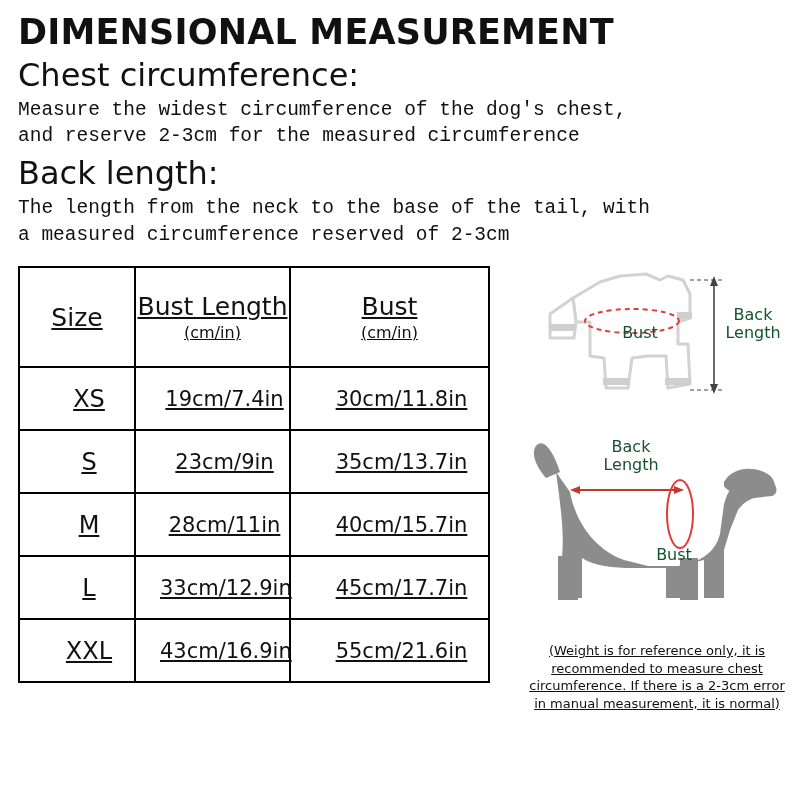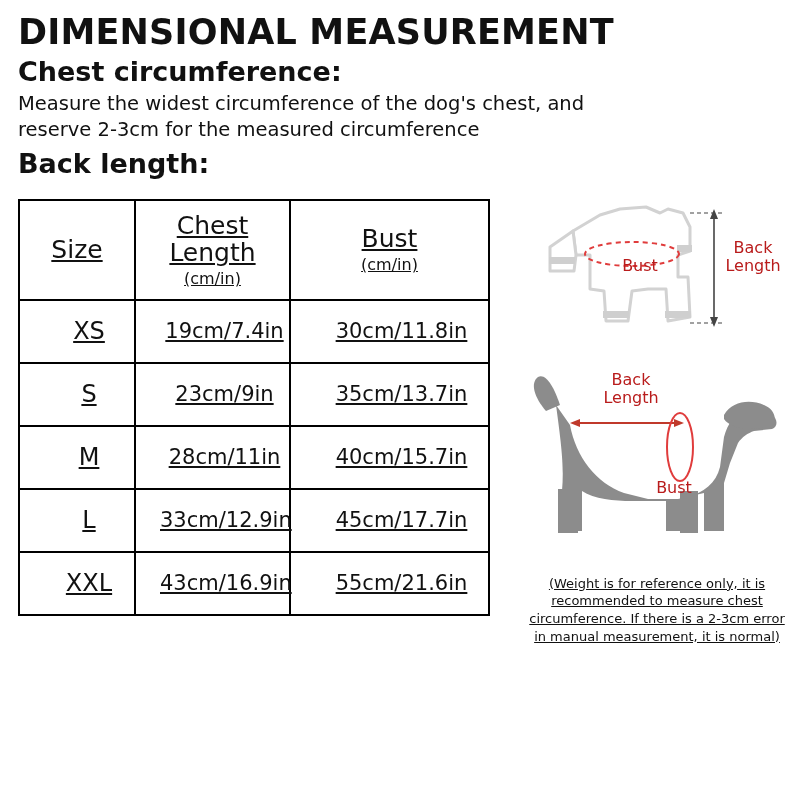--- a/index.html
+++ b/index.html
@@ -23,30 +23,31 @@
   }
   .main-title {
     font-size: 35px;
     font-weight: bold;
     letter-spacing: 0.2px;
     line-height: 1.05;
     margin: 0 0 4px 0;
     white-space: nowrap;
   }
   .section-head {
-    font-size: 27px;
-    font-weight: bold;
+    font-size: 32px;
+    font-weight: normal;
     line-height: 1.25;
     margin: 4px 0 0 0;
   }
   .section-body {
     font-size: 19.5px;
     line-height: 1.35;
     margin: 2px 0 0 0;
     max-width: 760px;
+    font-family: Liberation Mono, monospace;
   }
   .content-row {
     display: flex;
     margin-top: 18px;
     text-decoration: underline;
   }
   
   .table-wrap {
     width: 470px;
   }
@@ -108,52 +109,53 @@
     line-height: 1.35;
     text-align: center;
     width: 270px;
     margin-left: 8px;
   }
   .lbl {
     position: absolute;
     font-size: 16px;
     line-height: 1.15;
     text-align: center;
-    color: #b91c1c;
+    color: #14532d;
   }
   svg { display: block; }
 </style>
 </head>
 <body>
 
 <div class="page">
 
   <h1 class="main-title">DIMENSIONAL MEASUREMENT</h1>
 
   <h2 class="section-head">Chest circumference:</h2>
   <p class="section-body">Measure the widest circumference of the dog's chest, and reserve 2-3cm for the measured circumference</p>
 
   <h2 class="section-head">Back length:</h2>
+  <p class="section-body">The length from the neck to the base of the tail, with a measured circumference reserved of 2-3cm</p>
 
   <div class="content-row">
 
     <div class="table-wrap">
       <table class="size-table">
         <colgroup>
           <col class="c-size">
             <col class="c-back">
             <col class="c-bust">
         </colgroup>
         <thead>
           <tr>
             <th>
               <span class="th-main">Size</span>
             </th>
             <th>
-              <span class="th-main">Chest Length</span>
+              <span class="th-main">Bust Length</span>
               <span class="th-unit">(cm/in)</span>
             </th>
             <th>
               <span class="th-main">Bust</span>
               <span class="th-unit">(cm/in)</span>
             </th>
           </tr>
         </thead>
         <tbody>
           <tr>

